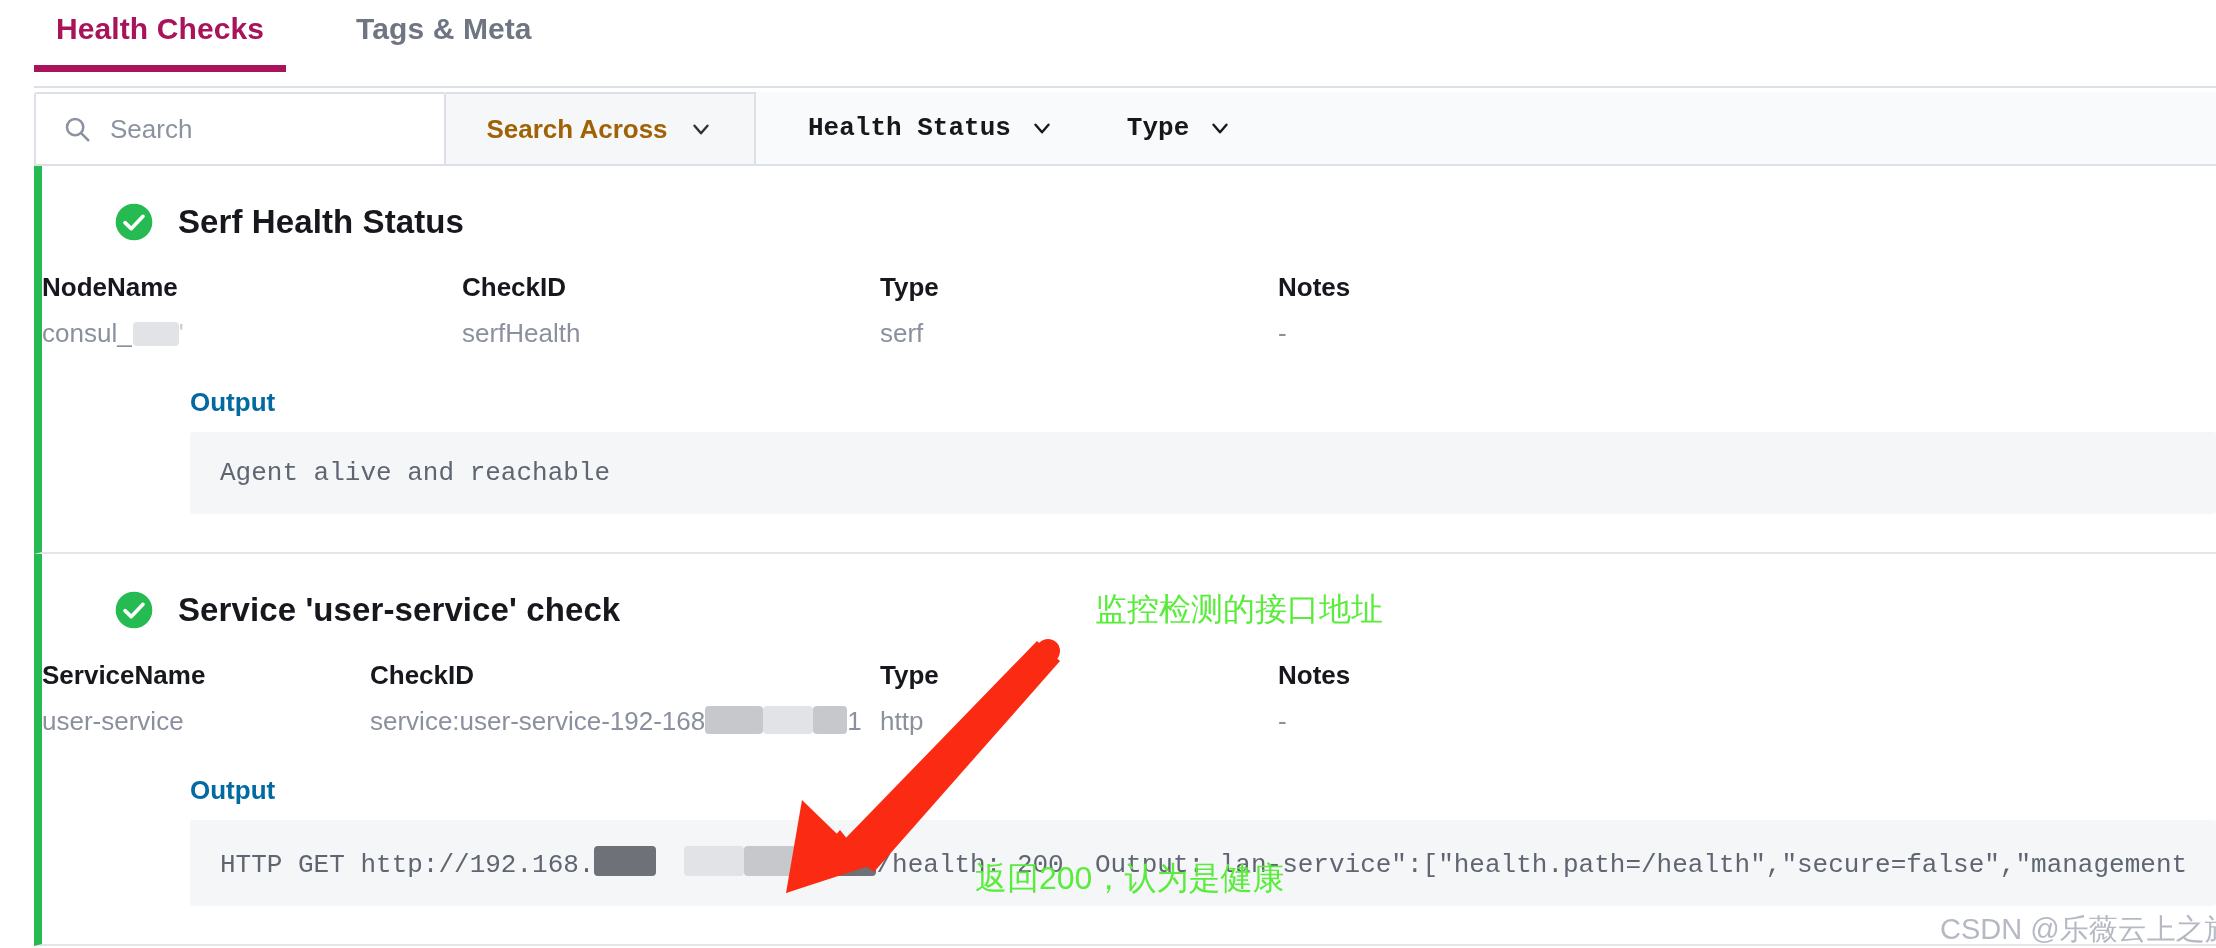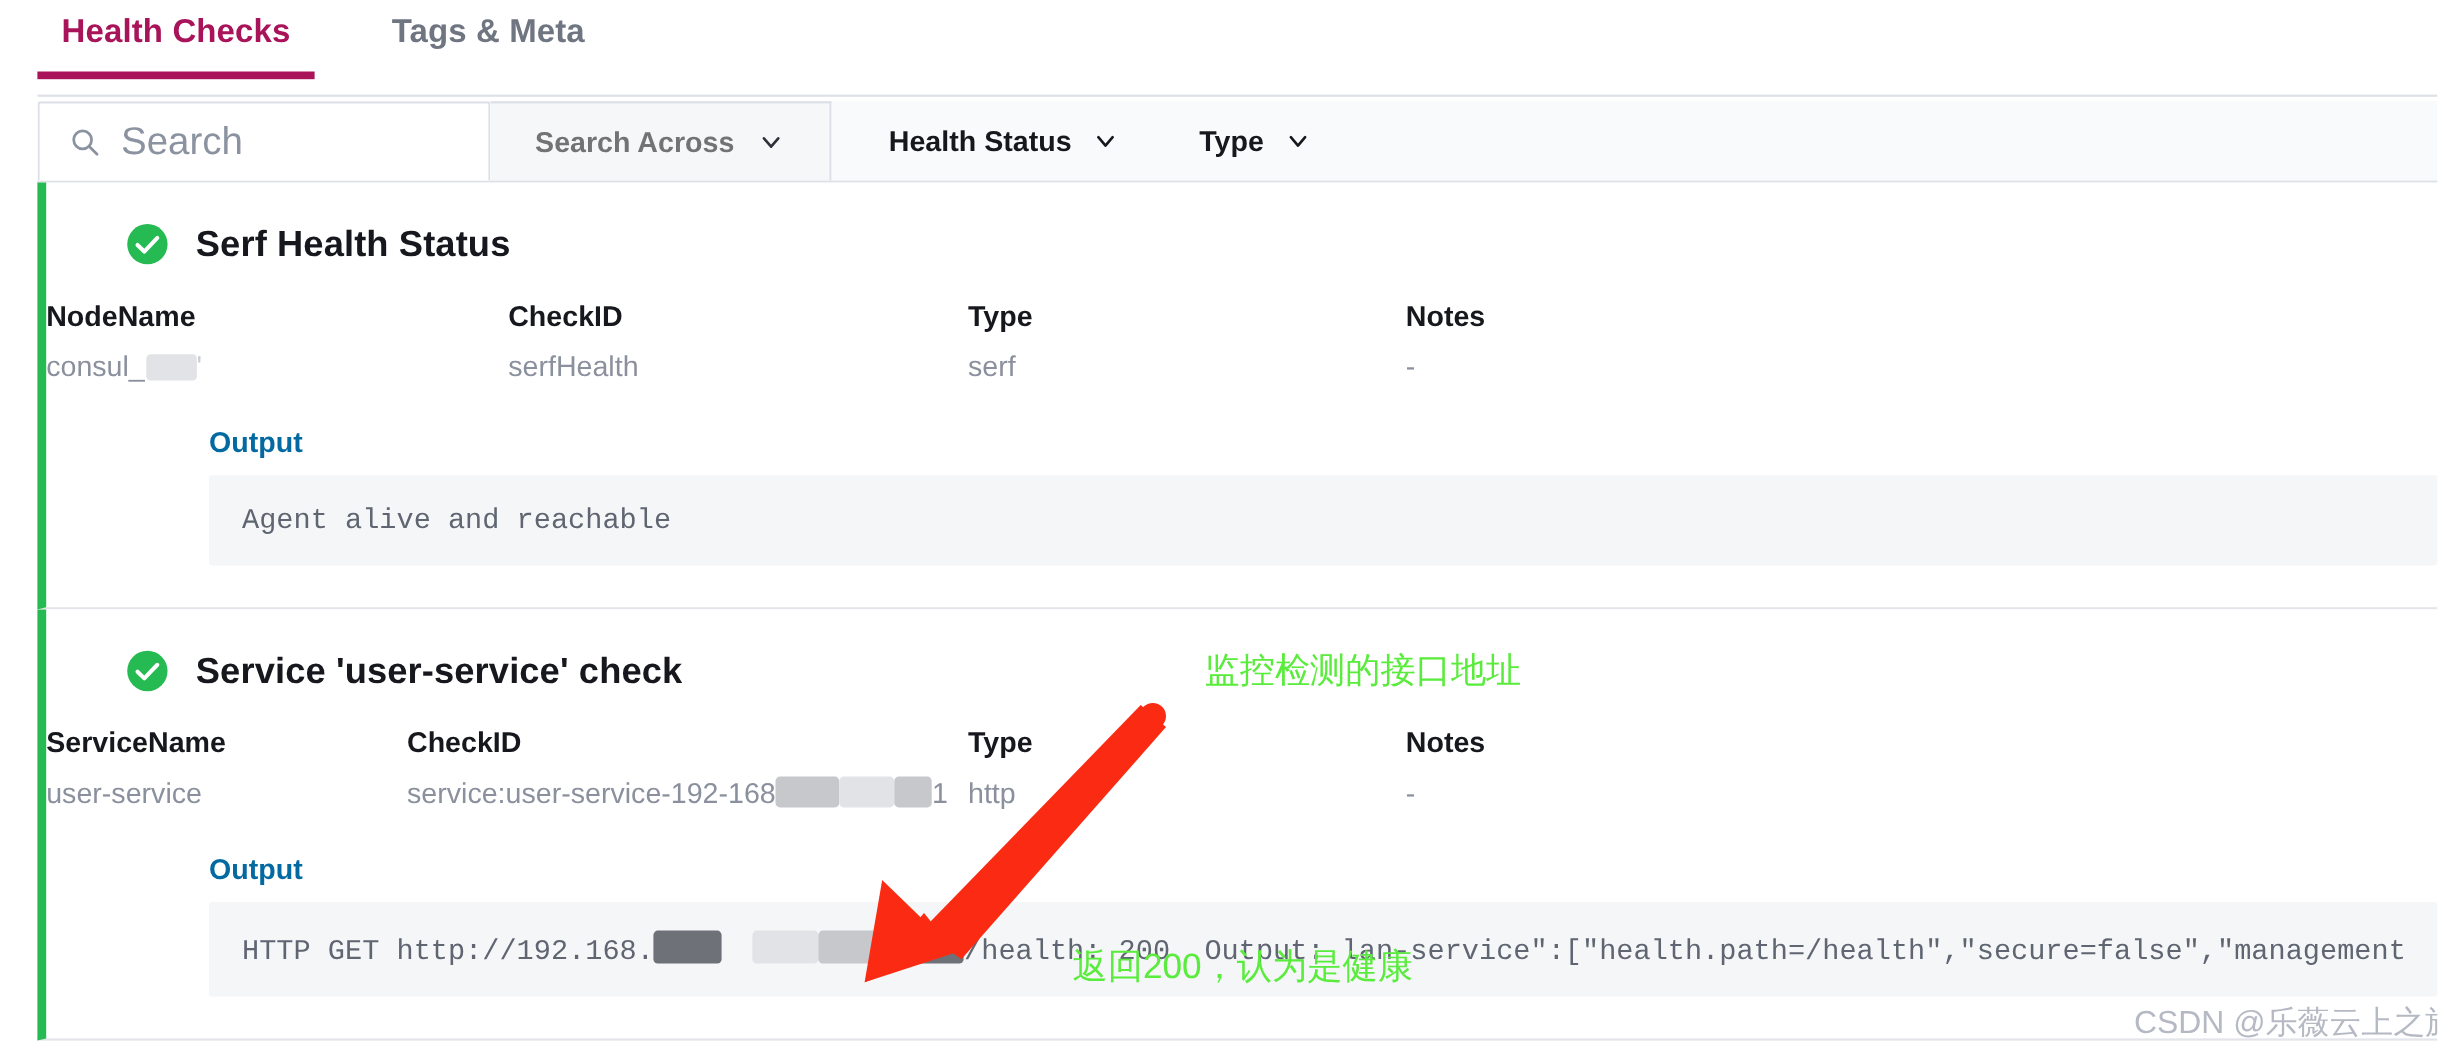--- a/index.html
+++ b/index.html
@@ -71,53 +71,54 @@
     padding: 0 20px 0 26px;
     background: #fff;
     border: 2px solid #dde0e6;
     border-bottom: none;
     border-radius: 3px 3px 0 0;
     margin-top: 4px;
   }
   .search-input {
     border: none; outline: none;
     background: transparent;
-    font-size: 35px;
+    font-size: 26px;
     color: #3b3d45;
     width: 100%;
     font-family: "Liberation Sans", sans-serif;
   }
   .search-input::placeholder { color: #8c93a0; }
   .svgicon { display: block; }
 
   .search-across {
     width: 310px;
     margin-top: 4px;
     background: #f6f7f9;
     border: 2px solid #dde0e6;
     border-left: none;
     border-bottom: none;
     display: flex;
     align-items: center;
     justify-content: center;
     gap: 20px;
     font-size: 26px;
     font-weight: 700;
-    color: #737373;
+    color: #a16207;
     cursor: pointer;
   }
 
   .filter-rest {
     flex: 1;
     background: #f9fafb;
     margin-top: 4px;
     display: flex;
     align-items: center;
     gap: 72px;
     padding-left: 52px;
+    font-family: Liberation Mono, monospace;
   }
   .filter-drop {
     display: flex;
     align-items: center;
     gap: 18px;
     font-size: 26px;
     font-weight: 700;
     color: #16181d;
     cursor: pointer;
   }

